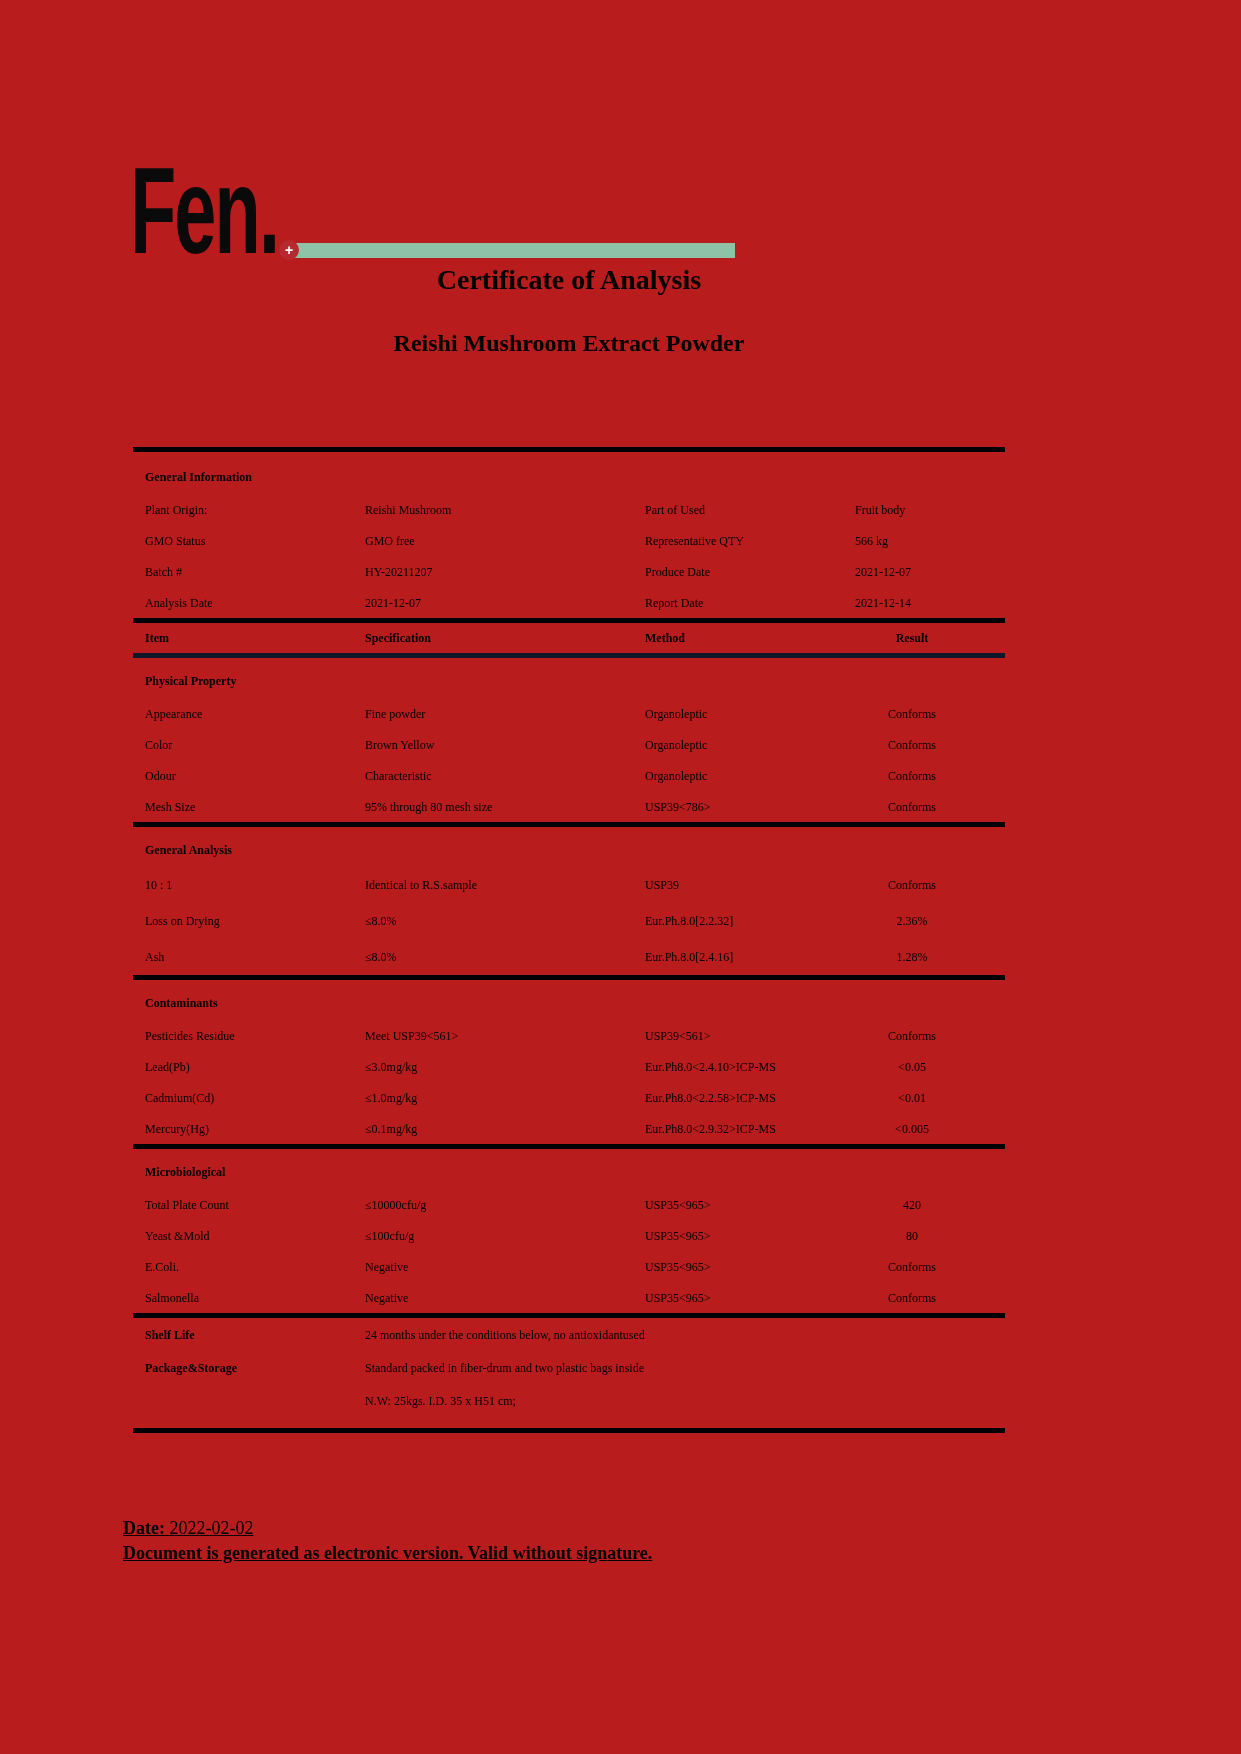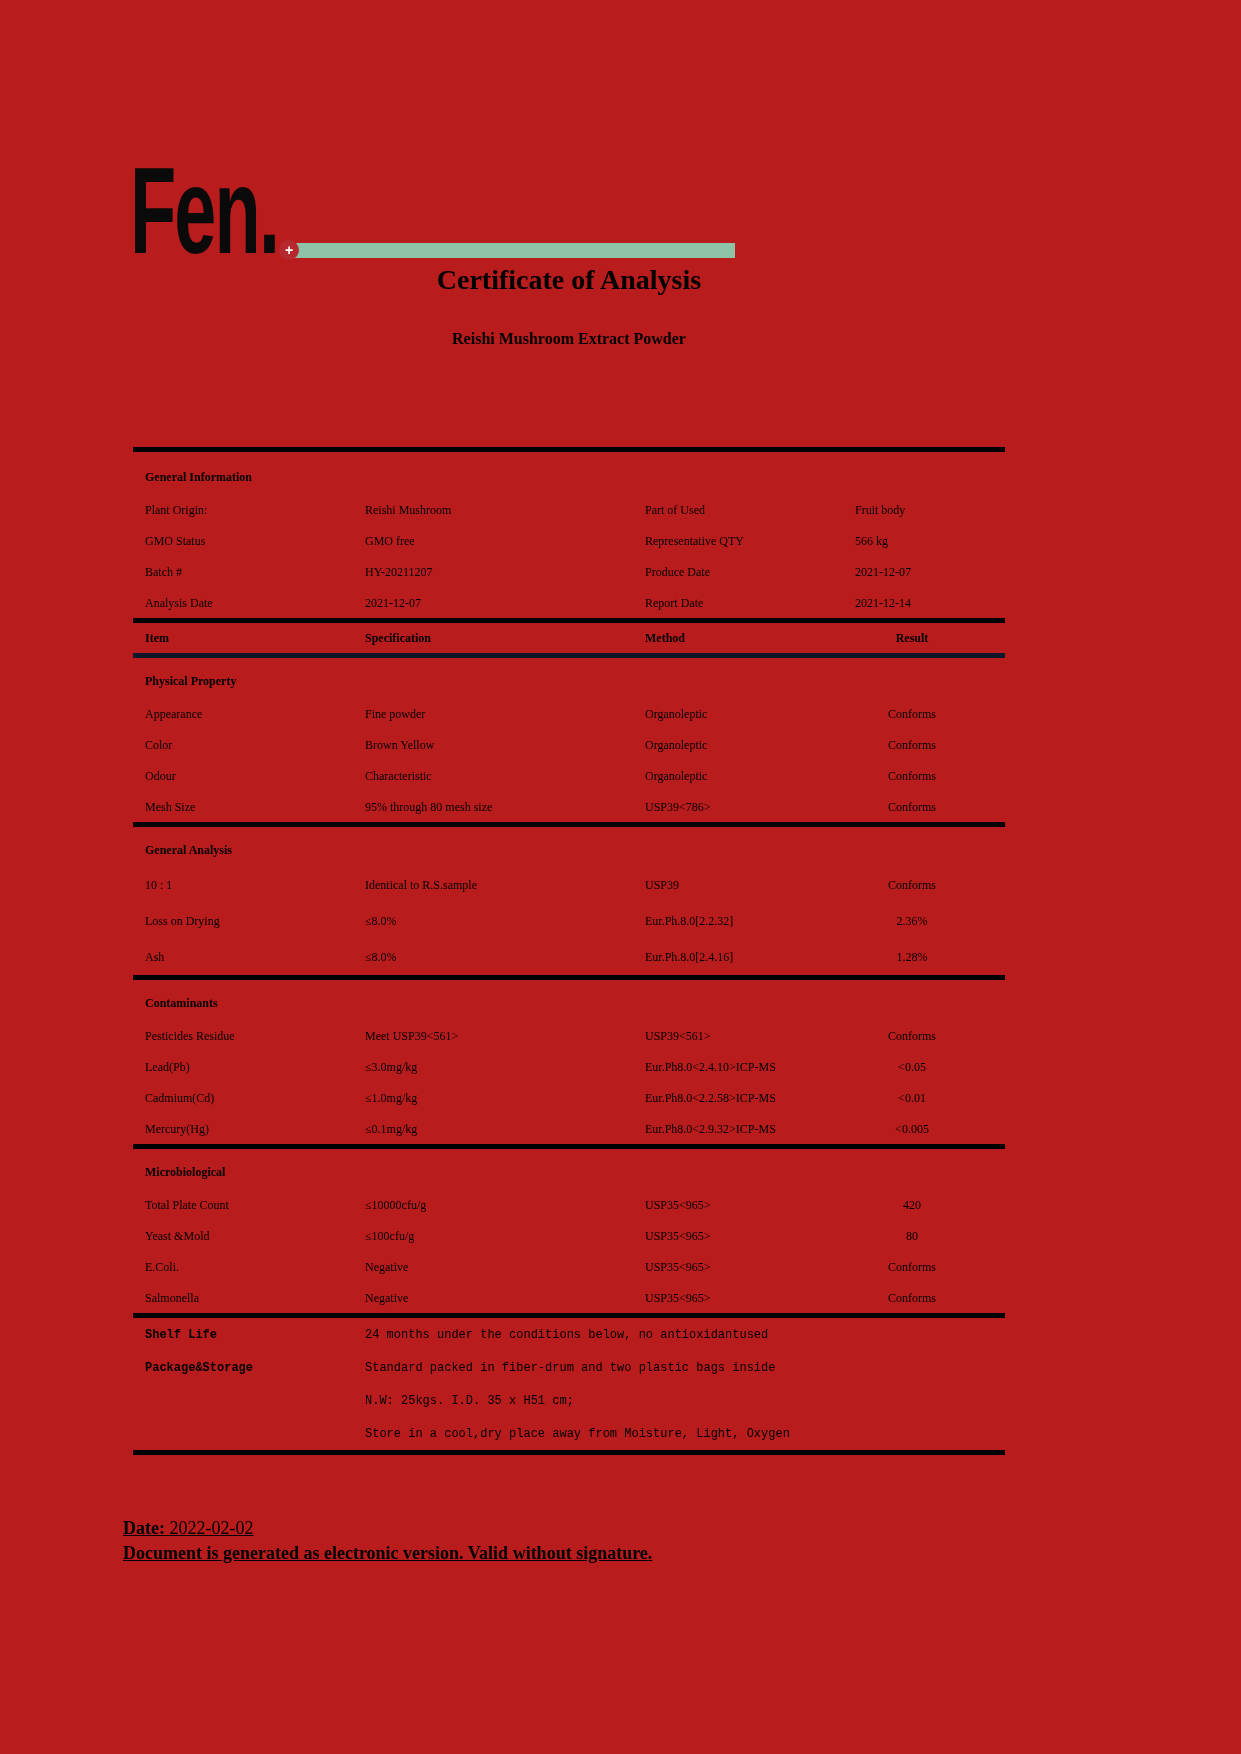--- a/index.html
+++ b/index.html
@@ -19,36 +19,36 @@
   }
   .logo-bar { position:absolute; left:292px; top:243px; width:443px; height:15px; background:#8fc3a8; }
   .logo-badge {
     position:absolute; left:279px; top:240px; width:20px; height:20px; border-radius:50%;
     background:#b5292f; color:#fff; display:flex; align-items:center; justify-content:center;
     font-family:"Liberation Sans", sans-serif; font-size:14px; font-weight:bold; line-height:1;
   }
 
   
   .title { position:absolute; left:133px; top:264px; width:872px; text-align:center; font-size:28px; font-weight:bold; }
-  .subtitle { position:absolute; left:133px; top:330px; width:872px; text-align:center; font-size:16px; font-weight:bold; }
+  .subtitle { position:absolute; left:133px; top:330px; width:872px; text-align:center; font-size:24px; font-weight:bold; }
 
   
   .coa-table { position:absolute; left:133px; top:447px; width:872px; font-size:12px; line-height:22px; }
   .tblock { border-top:5px solid #000; }
   .heading-row { font-weight:bold; padding:12px 0 6px 12px; }
   .gi .heading-row { padding-top:14px; }
   .grid-row { display:grid; grid-template-columns:232px 280px 210px 150px; }
   .grid-row > div { padding:4.5px 0; white-space:nowrap; overflow:visible; }
   .c1 { padding-left:12px !important; }
   .c4-center { text-align:center; padding-right:36px !important; }
   .header-row { font-weight:bold; border-top:5px solid #000; border-bottom:5px solid #0f172a; }
   .header-row > div { padding:4px 0; }
   .ga .grid-row > div { padding:7px 0; }
   .storage { border-bottom:5px solid #000; }
-  .storage-row { display:grid; grid-template-columns:232px auto;font-family:Liberation Mono, monospace; }
+  .storage-row { display:grid; grid-template-columns:232px auto; }
   .storage-row > div { padding:5.5px 0; white-space:nowrap; }
   .bold { font-weight:bold; }
 
   
   .footer { position:absolute; left:123px; top:1516px; font-size:18px; line-height:25px;text-decoration:underline; }
 </style>
 </head>
 <body>
 
 <div class="page">
@@ -215,21 +215,20 @@
       <div class="storage-row">
         <div class="c1 bold">Package&amp;Storage</div>
         <div>Standard packed in fiber-drum and two plastic bags inside</div>
       </div>
       <div class="storage-row">
         <div class="c1 bold"></div>
         <div>N.W: 25kgs. I.D. 35 x H51 cm;</div>
       </div>
       <div class="storage-row">
         <div class="c1 bold"></div>
-        <div>Store in a cool,dry place away from Moisture, Light, Oxygen</div>
       </div>
     </div>
 
   </div>
 
   <div class="footer">
     <div>
       <span class="bold">Date:</span>
       <span>2022-02-02</span>
     </div>

